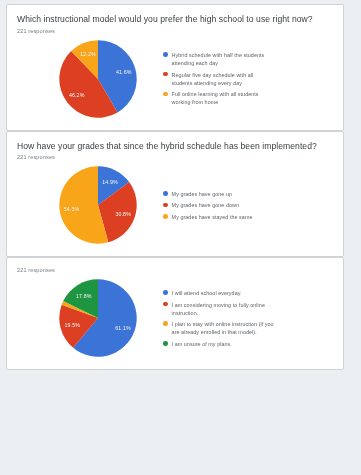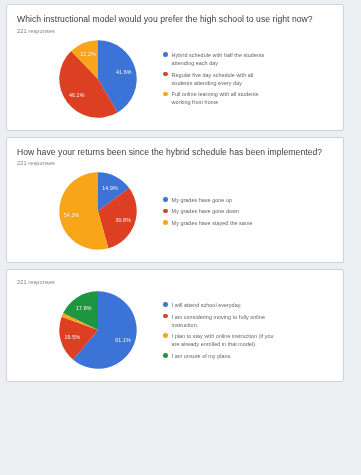--- a/index.html
+++ b/index.html
@@ -13,21 +13,20 @@
     width: 361px;
     height: 475px;
     overflow: hidden;
   }
   .page {
     width: 350px;
     height: 475px;
     padding: 4px 6px 4px 6px;
     display: flex;
     flex-direction: column;
-    gap: 6px;
     background: #eceff1;
   }
   .card {
     background: #ffffff;
     border: 1px solid #cfd3d6;
     border-radius: 2px;
     padding: 9px 10px 8px 10px;
     position: relative;
   }
   .card-title {
@@ -130,21 +129,21 @@
         </div>
         <div class="legend-item">
           <span class="legend-dot" style="background:#f9a51a"></span>
           <span class="legend-label legend-narrow">Full online learning with all students working from home</span>
         </div>
       </div>
     </div>
   </div>
 
   <div class="card">
-    <div class="card-title">How have your returns been since the hybrid schedule has been implemented?</div>
+    <div class="card-title">How have your grades that since the hybrid schedule has been implemented?</div>
     <div class="card-subtitle">221 responses</div>
     <div class="chart-row">
       <div class="pie-wrap">
         <div class="pie">
           <svg width="86" height="86" viewBox="0 0 100 100">
               <path d="M 50 50 L 50 5 A 45 45 0 0 1 86.23885485700049 23.321443092752336 Z" fill="#3b74d6"></path>
               <path d="M 50 50 L 86.23885485700049 23.321443092752336 A 45 45 0 0 1 62.010589519416904 93.36756552305044 Z" fill="#dc3f22"></path>
               <path d="M 50 50 L 62.010589519416904 93.36756552305044 A 45 45 0 1 1 49.99999999999995 5 Z" fill="#f9a51a"></path>
             </svg>
           <span class="slice-label" style="left: 19.2824%; top: 54.175%;">54.3%</span>

